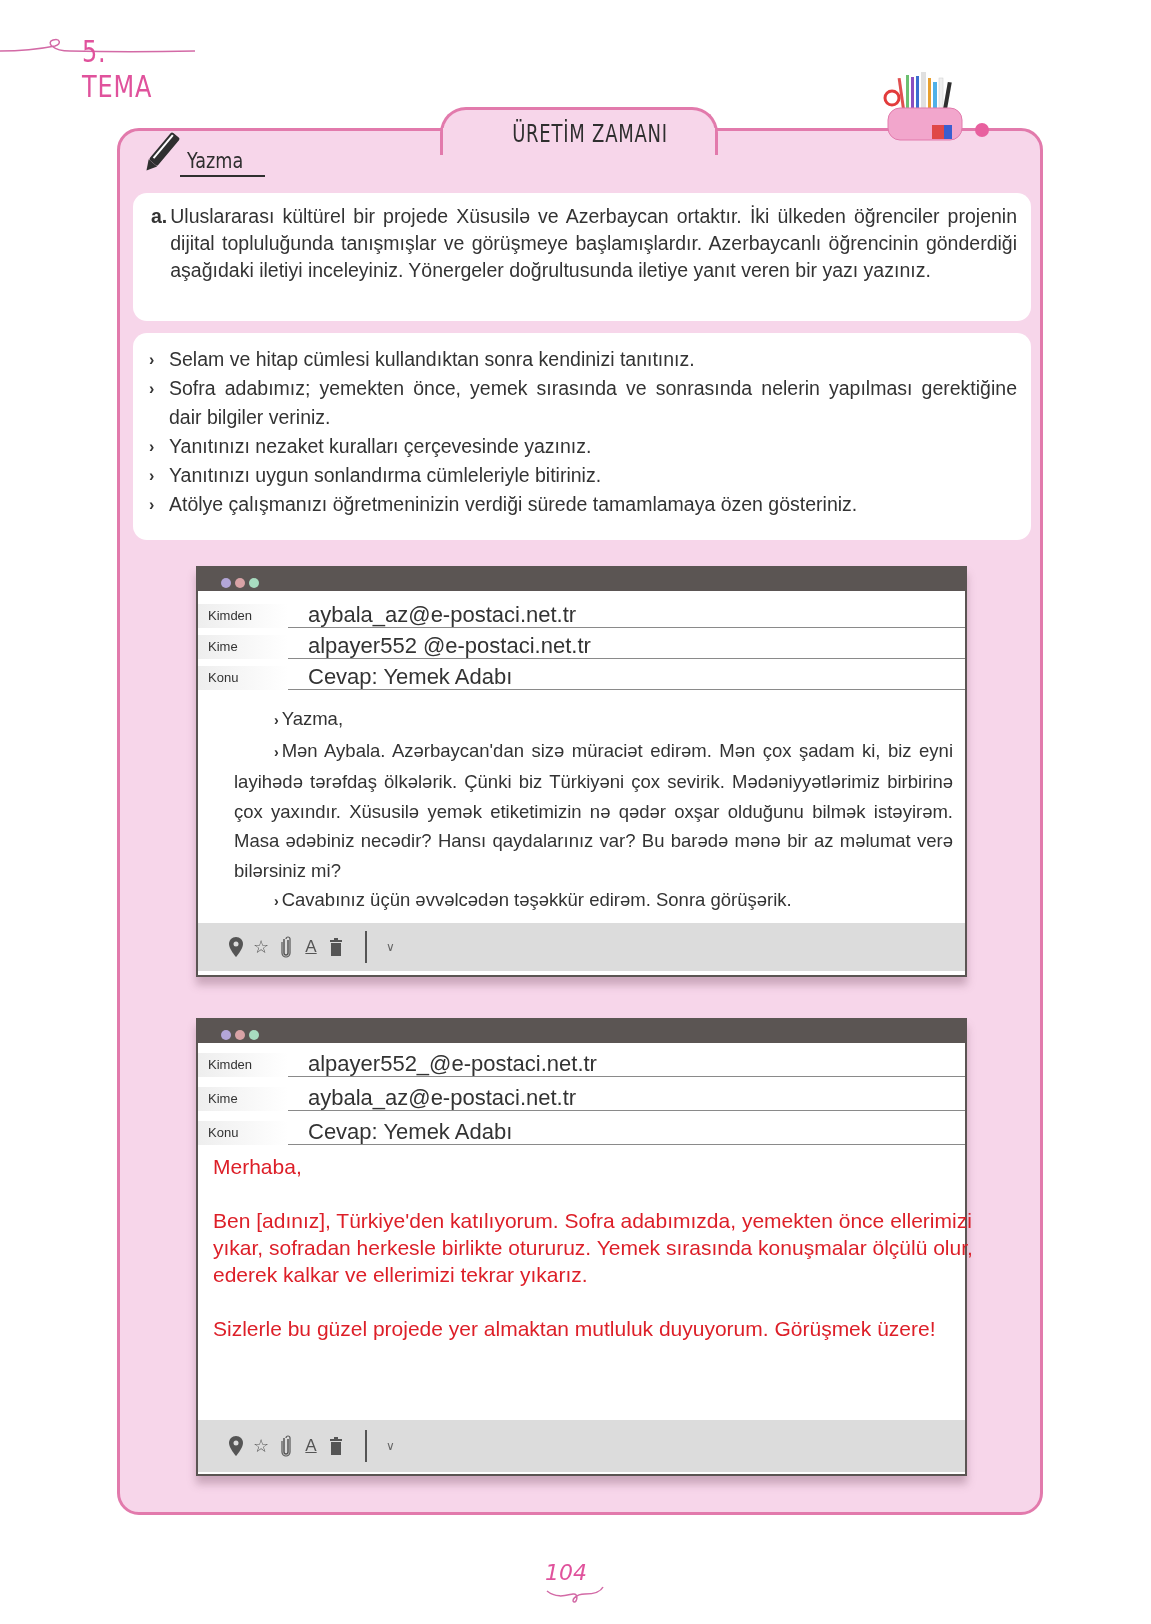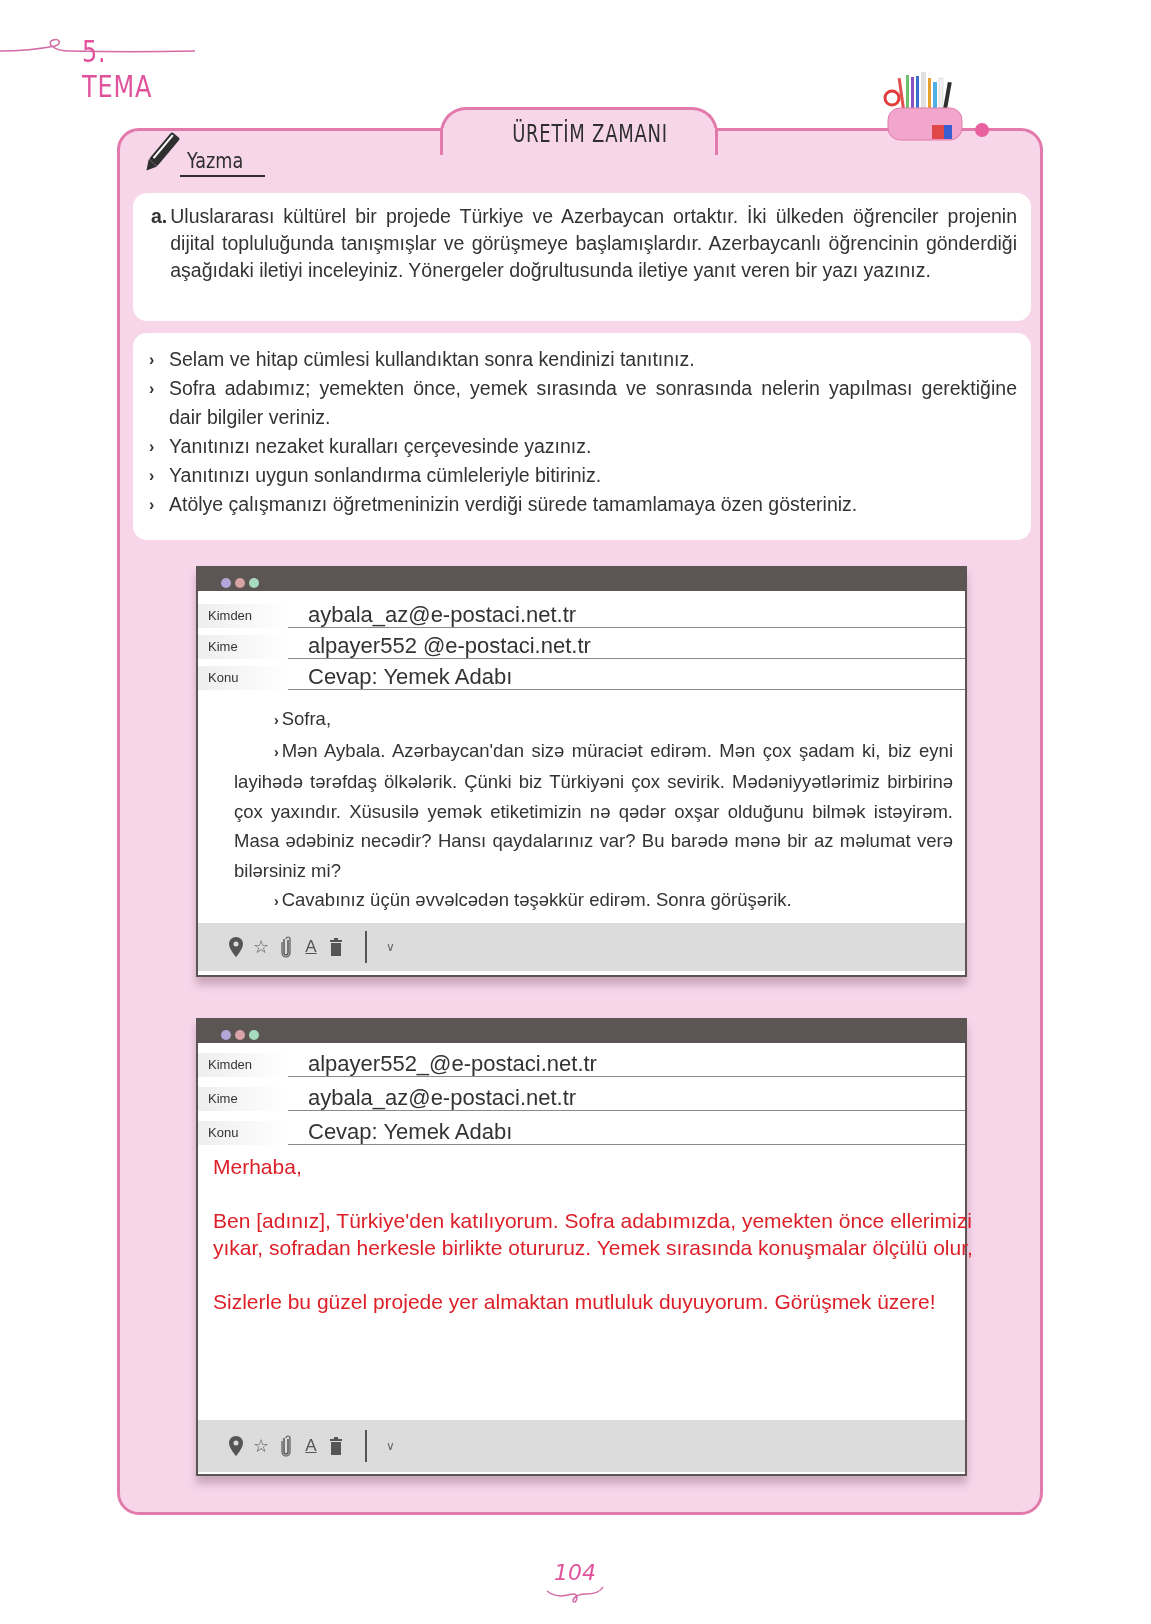--- a/index.html
+++ b/index.html
@@ -50,21 +50,21 @@
   .email2 .reply { padding: 8px 10px 0 15px; font-size: 21px; line-height: 27px; color: #dd1f28; white-space: nowrap; }
   .email2 .reply .gap { height: 27px; }
 
   .toolbar { position: absolute; left: 0; right: 0; height: 48px; background: #dcdcdc; display: flex; align-items: center; padding-left: 28px; gap: 5px; }
   .email1 .toolbar { top: 355px; }
   .email2 .toolbar { top: 400px; height: 52px; }
   .tb-icon { width: 20px; height: 24px; display: flex; align-items: center; justify-content: center; color: #555; font-size: 18px; }
   .tb-sep { width: 2px; height: 32px; background: #555; margin: 0 14px 0 14px; }
   .tb-chev { font-size: 12px; color: #666; }
 
-  .page-number { position: absolute; left: 545px; top: 1560px; width: 60px; text-align: center; font-family: "DejaVu Sans", sans-serif; font-style: italic; font-size: 22px; color: #e0529c; }
+  .page-number { position: absolute; left: 545px; top: 1560px; width: 60px; font-family: "DejaVu Sans", sans-serif; font-style: italic; font-size: 22px; color: #e0529c; }
   .page-swash { position: absolute; left: 545px; top: 1585px; }
 </style>
 </head>
 <body>
 
 <div class="theme-header">
   <svg width="200" height="50">
     <path d="M0 33 C 25 33, 45 30, 55 28 C 62 26, 60 20, 53 22 C 46 24, 52 33, 70 33 C 110 34, 150 34, 195 33" stroke="#d36aa6" stroke-width="1.5" fill="none"></path>
   </svg>
   <span class="theme-title">5. TEMA</span>
@@ -98,21 +98,21 @@
   <rect x="65" y="12" width="4" height="31" fill="#2f2f2f" transform="rotate(10 67 28)"></rect>
   <rect x="8" y="38" width="74" height="32" rx="12" fill="#f2a6cc" stroke="#e27aac" stroke-width="1"></rect>
   <rect x="52" y="55" width="12" height="14" fill="#e04848"></rect>
   <rect x="64" y="55" width="8" height="14" fill="#3a5ed0"></rect>
 </svg>
 <div class="frame-dot"></div>
 
 <div class="box box1">
   <div class="intro">
     <span class="label">a.</span>
-    <span class="txt">Uluslararası kültürel bir projede Türkiye ve Azerbaycan ortaktır. İki ülkeden öğrenciler projenin dijital topluluğunda tanışmışlar ve görüşmeye başlamışlardır. Azerbaycanlı öğrencinin gönderdiği aşağıdaki iletiyi inceleyiniz. Yönergeler doğrultusunda iletiye yanıt veren bir yazı yazınız.</span>
+    <span class="txt">Uluslararası kültürel bir projede Xüsusilə ve Azerbaycan ortaktır. İki ülkeden öğrenciler projenin dijital topluluğunda tanışmışlar ve görüşmeye başlamışlardır. Azerbaycanlı öğrencinin gönderdiği aşağıdaki iletiyi inceleyiniz. Yönergeler doğrultusunda iletiye yanıt veren bir yazı yazınız.</span>
   </div>
 </div>
 
 <div class="box box2">
   <ul class="bullets">
     <li>
         <span class="chev">›</span>
         <span class="txt">Selam ve hitap cümlesi kullandıktan sonra kendinizi tanıtınız.</span>
       </li>
     <li>
@@ -149,21 +149,21 @@
   </div>
   <div class="field-row">
     <span class="field-label">Kime</span>
     <span class="field-value">alpayer552 @e-postaci.net.tr</span>
   </div>
   <div class="field-row">
     <span class="field-label">Konu</span>
     <span class="field-value">Cevap: Yemek Adabı</span>
   </div>
   <div class="body">
-    <p class="ind"><span class="chev-s">›</span><span>Sofra,</span></p>
+    <p class="ind"><span class="chev-s">›</span><span>Yazma,</span></p>
     <p style="text-indent:40px"><span class="chev-s">›</span><span>Mən Aybala. Azərbaycan'dan sizə müraciət edirəm. Mən çox şadam ki, biz eyni layihədə tərəfdaş ölkələrik. Çünki biz Türkiyəni çox sevirik. Mədəniyyətlərimiz birbirinə çox yaxındır. Xüsusilə yemək etiketimizin nə qədər oxşar olduğunu bilmək istəyirəm. Masa ədəbiniz necədir? Hansı qaydalarınız var? Bu barədə mənə bir az məlumat verə bilərsiniz mi?</span></p>
     <p class="ind"><span class="chev-s">›</span><span>Cavabınız üçün əvvəlcədən təşəkkür edirəm. Sonra görüşərik.</span></p>
   </div>
   <div class="toolbar">
     <span class="tb-icon">
         <svg width="14" height="20" viewBox="0 0 14 20">
           <path d="M7 0C3 0 0 3 0 7c0 5 7 13 7 13s7-8 7-13c0-4-3-7-7-7z" fill="#555"></path>
           <circle cx="7" cy="7" r="2.5" fill="#dcdcdc"></circle>
         </svg>
       </span>
@@ -205,20 +205,21 @@
   </div>
   <div class="field-row" style="height:34px">
     <span class="field-label">Konu</span>
     <span class="field-value">Cevap: Yemek Adabı</span>
   </div>
   <div class="reply">
     <div>Merhaba,</div>
     <div class="gap"></div>
     <div>Ben [adınız], Türkiye'den katılıyorum. Sofra adabımızda, yemekten önce ellerimizi</div>
     <div>yıkar, sofradan herkesle birlikte otururuz. Yemek sırasında konuşmalar ölçülü olur,</div>
+    <div>ederek kalkar ve ellerimizi tekrar yıkarız.</div>
     <div class="gap"></div>
     <div>Sizlerle bu güzel projede yer almaktan mutluluk duyuyorum. Görüşmek üzere!</div>
   </div>
   <div class="toolbar">
     <span class="tb-icon">
         <svg width="14" height="20" viewBox="0 0 14 20">
           <path d="M7 0C3 0 0 3 0 7c0 5 7 13 7 13s7-8 7-13c0-4-3-7-7-7z" fill="#555"></path>
           <circle cx="7" cy="7" r="2.5" fill="#dcdcdc"></circle>
         </svg>
       </span>

